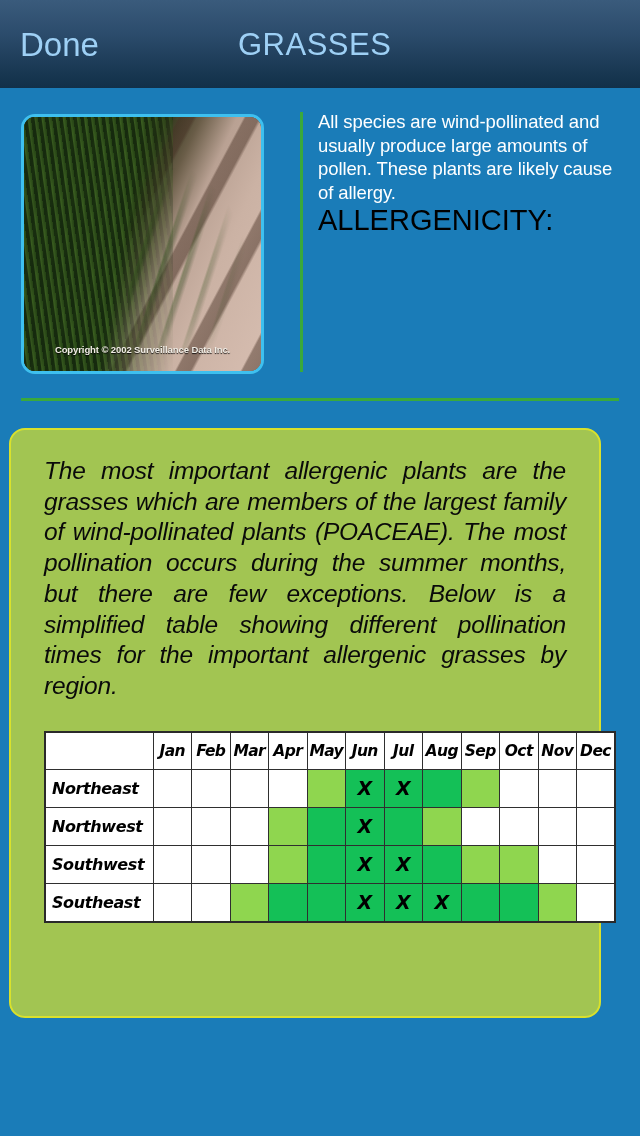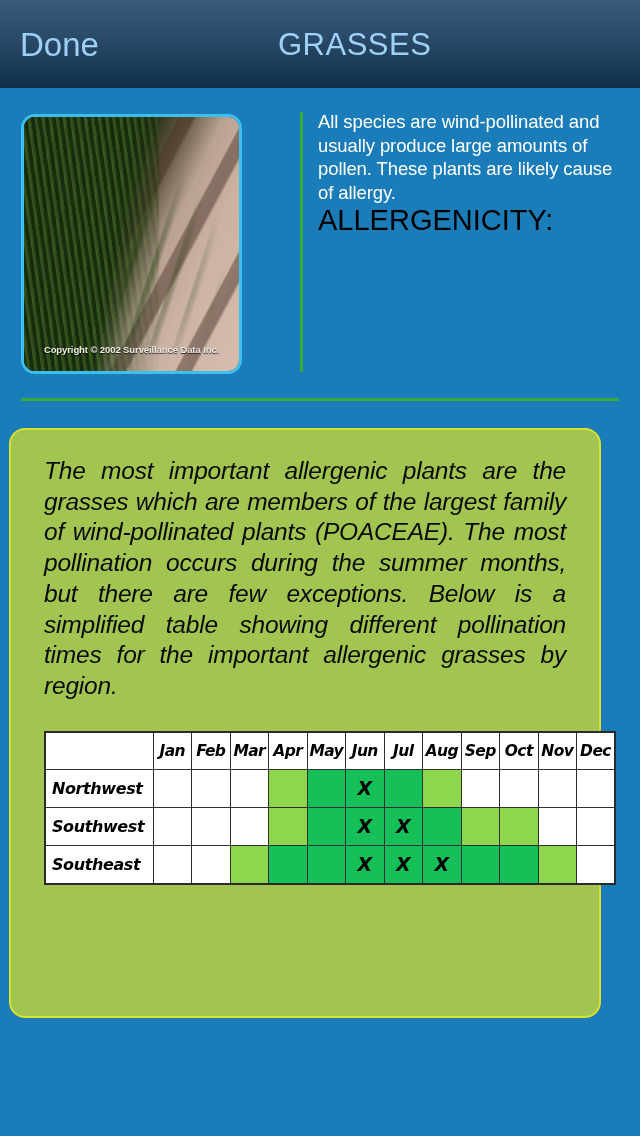--- a/index.html
+++ b/index.html
@@ -40,37 +40,36 @@
     cursor: pointer;
     padding: 0;
   }
   #nav-title {
     position: absolute;
     left: 238px;
     font-size: 31px;
     color: #9ed0f5;
     letter-spacing: 0.5px;
     line-height: 1;
-    margin-left: 40px;
   }
 
   
   #top-section {
     position: absolute;
     left: 0;
     top: 88px;
     width: 640px;
     height: 312px;
   }
 
   #plant-photo-frame {
     position: absolute;
     left: 21px;
     top: 26px;
-    width: 221px;
+    width: 243px;
     height: 260px;
     border-radius: 14px;
     border: 3px solid #3ec0ef;
     overflow: hidden;
     background: #2a2418;
   }
 
   
   #photo-canvas {
     position: absolute;
@@ -293,20 +292,35 @@
             <th class="month-head">Jul</th>
             <th class="month-head">Aug</th>
             <th class="month-head">Sep</th>
             <th class="month-head">Oct</th>
             <th class="month-head">Nov</th>
             <th class="month-head">Dec</th>
           </tr>
       </thead>
       <tbody id="pollination-body">
           <tr>
+            <td class="region-label">Northeast</td>
+            <td class="lvl-none"></td>
+            <td class="lvl-none"></td>
+            <td class="lvl-none"></td>
+            <td class="lvl-none"></td>
+            <td class="lvl-low"></td>
+            <td class="lvl-high"><span class="x-mark">X</span></td>
+            <td class="lvl-high"><span class="x-mark">X</span></td>
+            <td class="lvl-high"></td>
+            <td class="lvl-low"></td>
+            <td class="lvl-none"></td>
+            <td class="lvl-none"></td>
+            <td class="lvl-none"></td>
+          </tr>
+          <tr>
             <td class="region-label">Northwest</td>
             <td class="lvl-none"></td>
             <td class="lvl-none"></td>
             <td class="lvl-none"></td>
             <td class="lvl-low"></td>
             <td class="lvl-high"></td>
             <td class="lvl-high"><span class="x-mark">X</span></td>
             <td class="lvl-high"></td>
             <td class="lvl-low"></td>
             <td class="lvl-none"></td>

